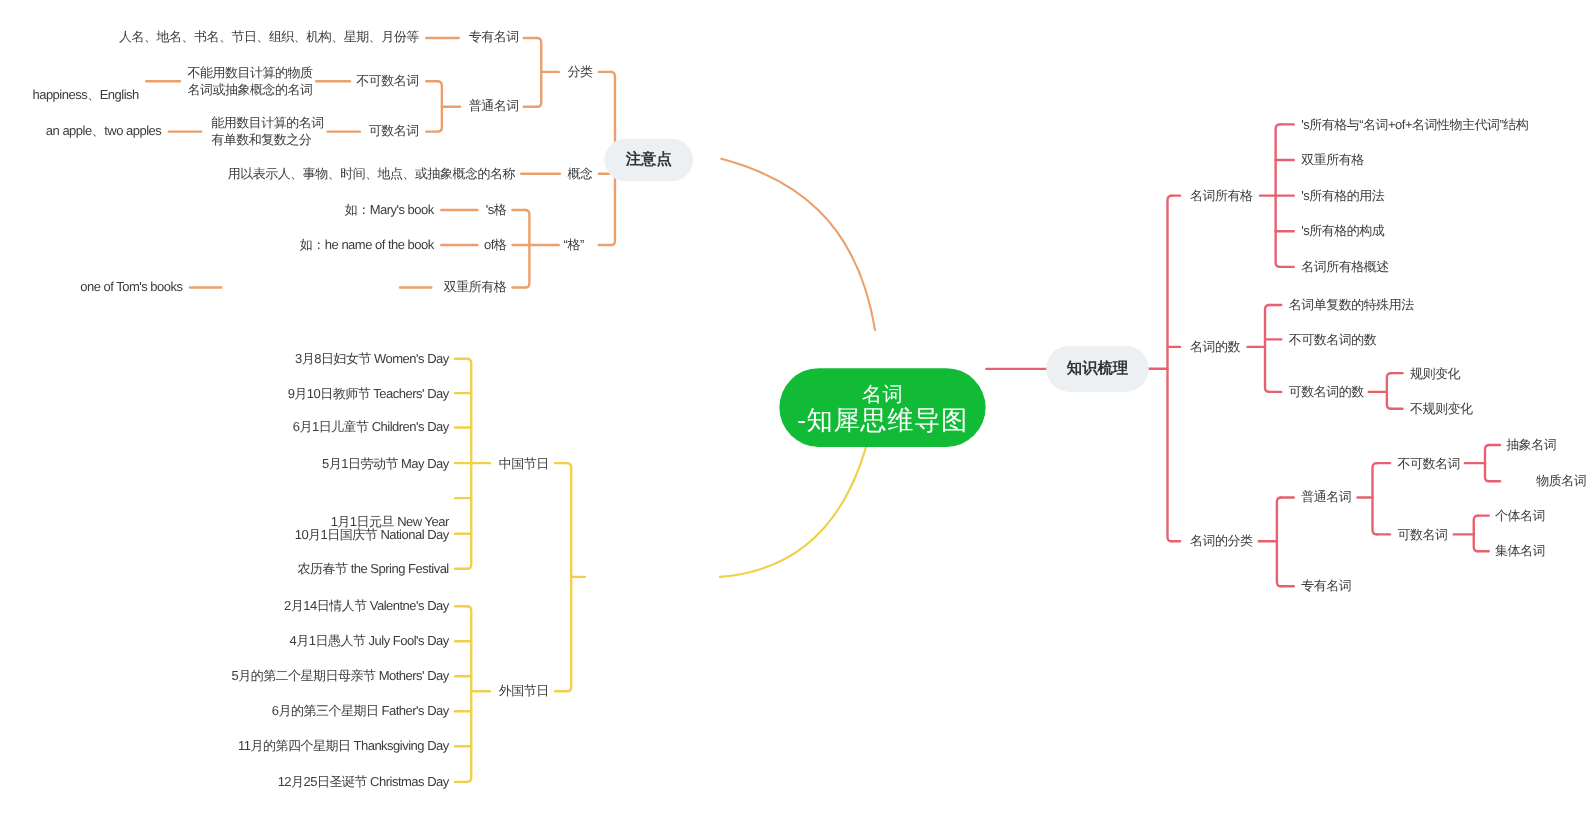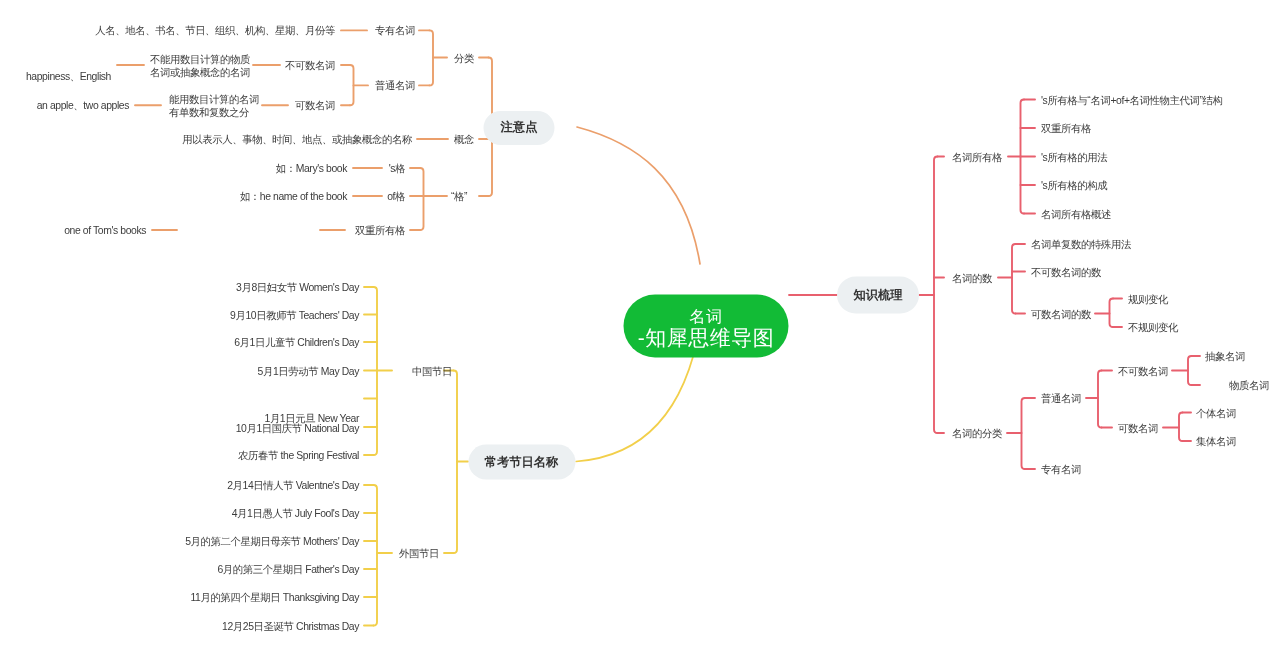--- a/index.html
+++ b/index.html
@@ -122,23 +122,20 @@
     <div class="l1">名词</div>
     <div class="l2">-知犀思维导图</div>
   </div>
 
   <div class="pill" style="left:519px;top:127.5px;width:71px;height:34px;">
     <span>注意点</span>
   </div>
   <div class="pill" style="left:878px;top:295px;width:82px;height:37px;">
     <span>知识梳理</span>
   </div>
-  <div class="pill" style="left:521.5px;top:461.5px;width:107px;height:35px;">
-    <span>常考节日名称</span>
-  </div>
 <div class="lbl l" style="left: 952px; top: 156.5px;">名词所有格</div>
     <div class="lbl l" style="left: 952px; top: 277.5px;">名词的数</div>
     <div class="lbl l" style="left: 952px; top: 433px;">名词的分类</div>
     <div class="lbl l" style="left: 1041px; top: 99.5px;">'s所有格与“名词+of+名词性物主代词”结构</div>
     <div class="lbl l" style="left: 1041px; top: 128px;">双重所有格</div>
     <div class="lbl l" style="left: 1041px; top: 156.5px;">'s所有格的用法</div>
     <div class="lbl l" style="left: 1041px; top: 185px;">'s所有格的构成</div>
     <div class="lbl l" style="left: 1041px; top: 213.5px;">名词所有格概述</div>
     <div class="lbl l" style="left: 1031px; top: 244px;">名词单复数的特殊用法</div>
     <div class="lbl l" style="left: 1031px; top: 271.5px;">不可数名词的数</div>
@@ -167,21 +164,21 @@
     <div class="lbl r" style="left: 259px; top: 105.3px;">能用数目计算的名词
 有单数和复数之分</div>
     <div class="lbl r" style="left: 129px; top: 105.3px;">an apple、two apples</div>
     <div class="lbl r" style="left: 412px; top: 139px;">用以表示人、事物、时间、地点、或抽象概念的名称</div>
     <div class="lbl r" style="left: 405px; top: 168px;">'s格</div>
     <div class="lbl r" style="left: 405px; top: 196px;">of格</div>
     <div class="lbl r" style="left: 405px; top: 230px;">双重所有格</div>
     <div class="lbl r" style="left: 347px; top: 168px;">如：Mary's book</div>
     <div class="lbl r" style="left: 347px; top: 196px;">如：he name of the book</div>
     <div class="lbl r" style="left: 146px; top: 230px;">one of Tom's books</div>
-    <div class="lbl r" style="left: 439px; top: 370.5px; margin-left: 13px;">中国节日</div>
+    <div class="lbl r" style="left: 439px; top: 370.5px;">中国节日</div>
     <div class="lbl r" style="left: 439px; top: 553px;">外国节日</div>
     <div class="lbl r" style="left: 359px; top: 287px;">3月8日妇女节 Women's Day</div>
     <div class="lbl r" style="left: 359px; top: 314.5px;">9月10日教师节 Teachers' Day</div>
     <div class="lbl r" style="left: 359px; top: 342px;">6月1日儿童节 Children's Day</div>
     <div class="lbl r" style="left: 359px; top: 370.5px;">5月1日劳动节 May Day</div>
     <div class="lbl r" style="left: 359px; top: 398.5px; margin-top: 29px;">10月1日国庆节 National Day</div>
     <div class="lbl r" style="left: 359px; top: 418px; text-align: right;">1月1日元旦 New Year</div>
     <div class="lbl r" style="left: 359px; top: 455px;">农历春节 the Spring Festival</div>
     <div class="lbl r" style="left: 359px; top: 485px;">2月14日情人节 Valentne's Day</div>
     <div class="lbl r" style="left: 359px; top: 513px;">4月1日愚人节 July Fool's Day</div>

